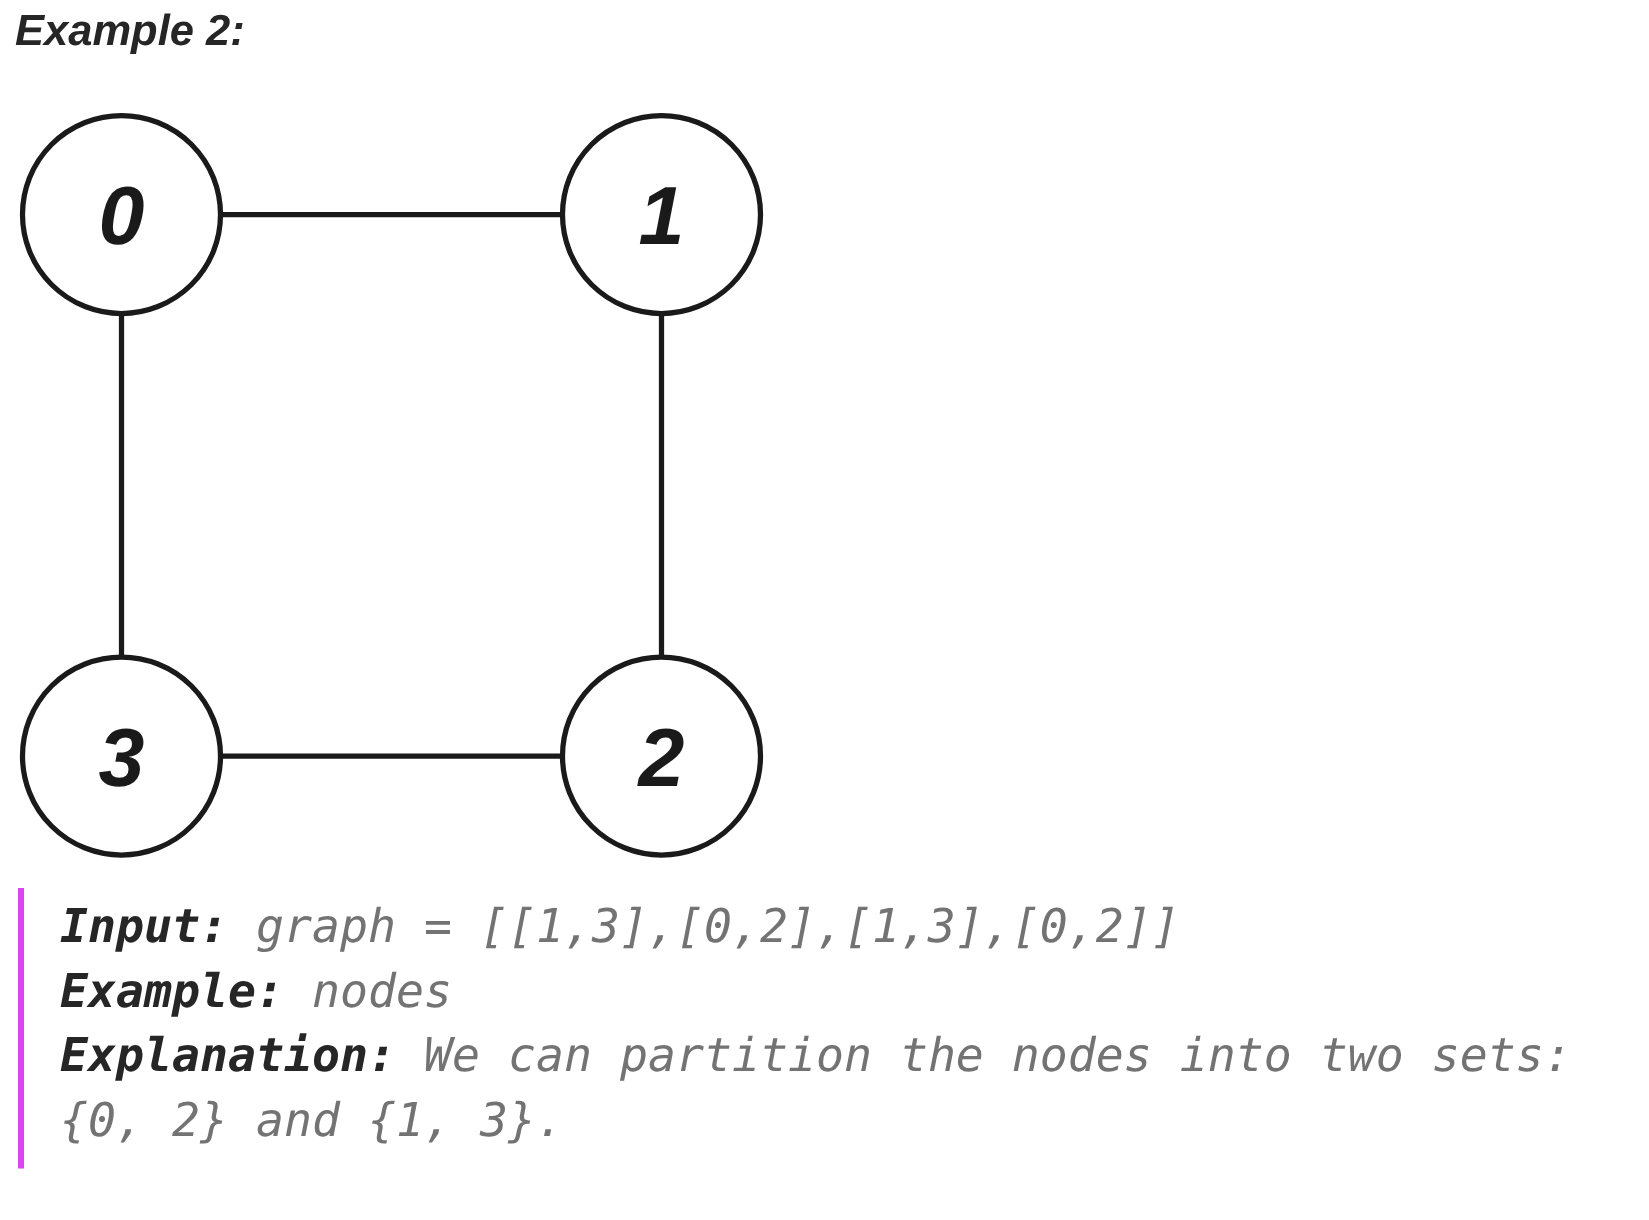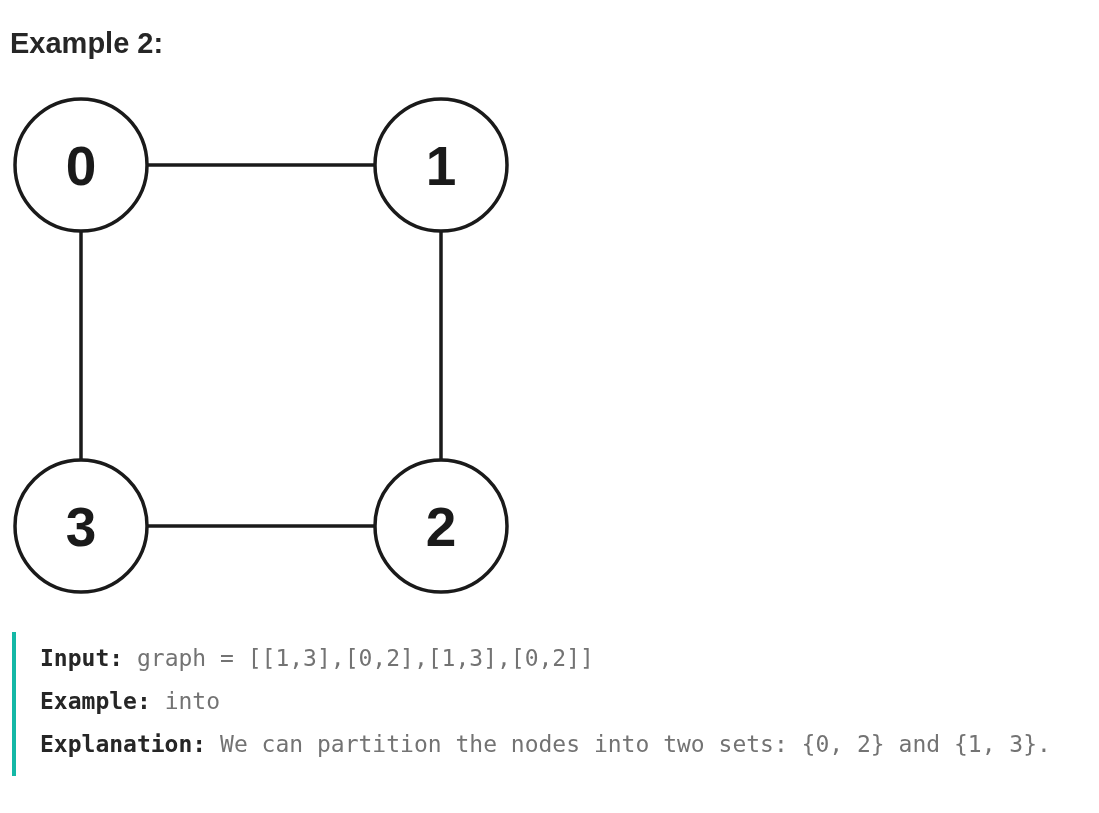--- a/index.html
+++ b/index.html
@@ -7,49 +7,50 @@
     padding: 0;
     background: #ffffff;
     width: 1099px;
     height: 813px;
     overflow: hidden;
   }
   .page {
     width: 1099px;
     height: 813px;
     box-sizing: border-box;
-    padding-top: 26px;
+    padding-top: 4px;
     font-family: "Liberation Sans", sans-serif;
+    font-style: italic;
   }
   .example-heading {
     margin: 0 0 0 10px;
     font-size: 29px;
     line-height: 34px;
     font-weight: 700;
     color: #262626;
   }
   .graph-svg {
     display: block;
     margin-top: 30px;
   }
   .node-label {
     font-family: "Liberation Sans", sans-serif;
     font-weight: 700;
     font-size: 55px;
     fill: #1a1a1a;
     text-anchor: middle;
   }
   .example-pre {
-    margin: 36px 0 0 12px;
-    border-left: 4px solid #14b8a6;
+    margin: 18px 0 0 12px;
+    border-left: 4px solid #d946ef;
     padding: 5px 0 10px 24px;
     width: 1040px;
     box-sizing: content-box;
     font-family: "DejaVu Sans Mono", "Liberation Mono", monospace;
-    font-size: 23px;
+    font-size: 31px;
     line-height: 43px;
     color: #737373;
   }
   .code-line {
     white-space: pre-wrap;
     word-break: normal;
   }
   .io-label {
     font-weight: 700;
     color: #262626;
@@ -72,17 +73,17 @@
       <circle cx="441" cy="75" r="66" fill="#ffffff" stroke="#1a1a1a" stroke-width="3.5"></circle>
       <text x="441" y="75" dy="0.36em" class="node-label">1</text>
       <circle cx="441" cy="436" r="66" fill="#ffffff" stroke="#1a1a1a" stroke-width="3.5"></circle>
       <text x="441" y="436" dy="0.36em" class="node-label">2</text>
       <circle cx="81" cy="436" r="66" fill="#ffffff" stroke="#1a1a1a" stroke-width="3.5"></circle>
       <text x="81" y="436" dy="0.36em" class="node-label">3</text>
     </svg>
 
   <div class="example-pre">
     <div class="code-line"><span class="io-label">Input:</span> <span class="io-value">graph = [[1,3],[0,2],[1,3],[0,2]]</span></div>
-    <div class="code-line"><span class="io-label">Example:</span> <span class="io-value">into</span></div>
+    <div class="code-line"><span class="io-label">Example:</span> <span class="io-value">nodes</span></div>
     <div class="code-line"><span class="io-label">Explanation:</span> <span class="io-value">We can partition the nodes into two sets: {0, 2} and {1, 3}.</span></div>
   </div>
 
 </div>
 
 </body></html>

